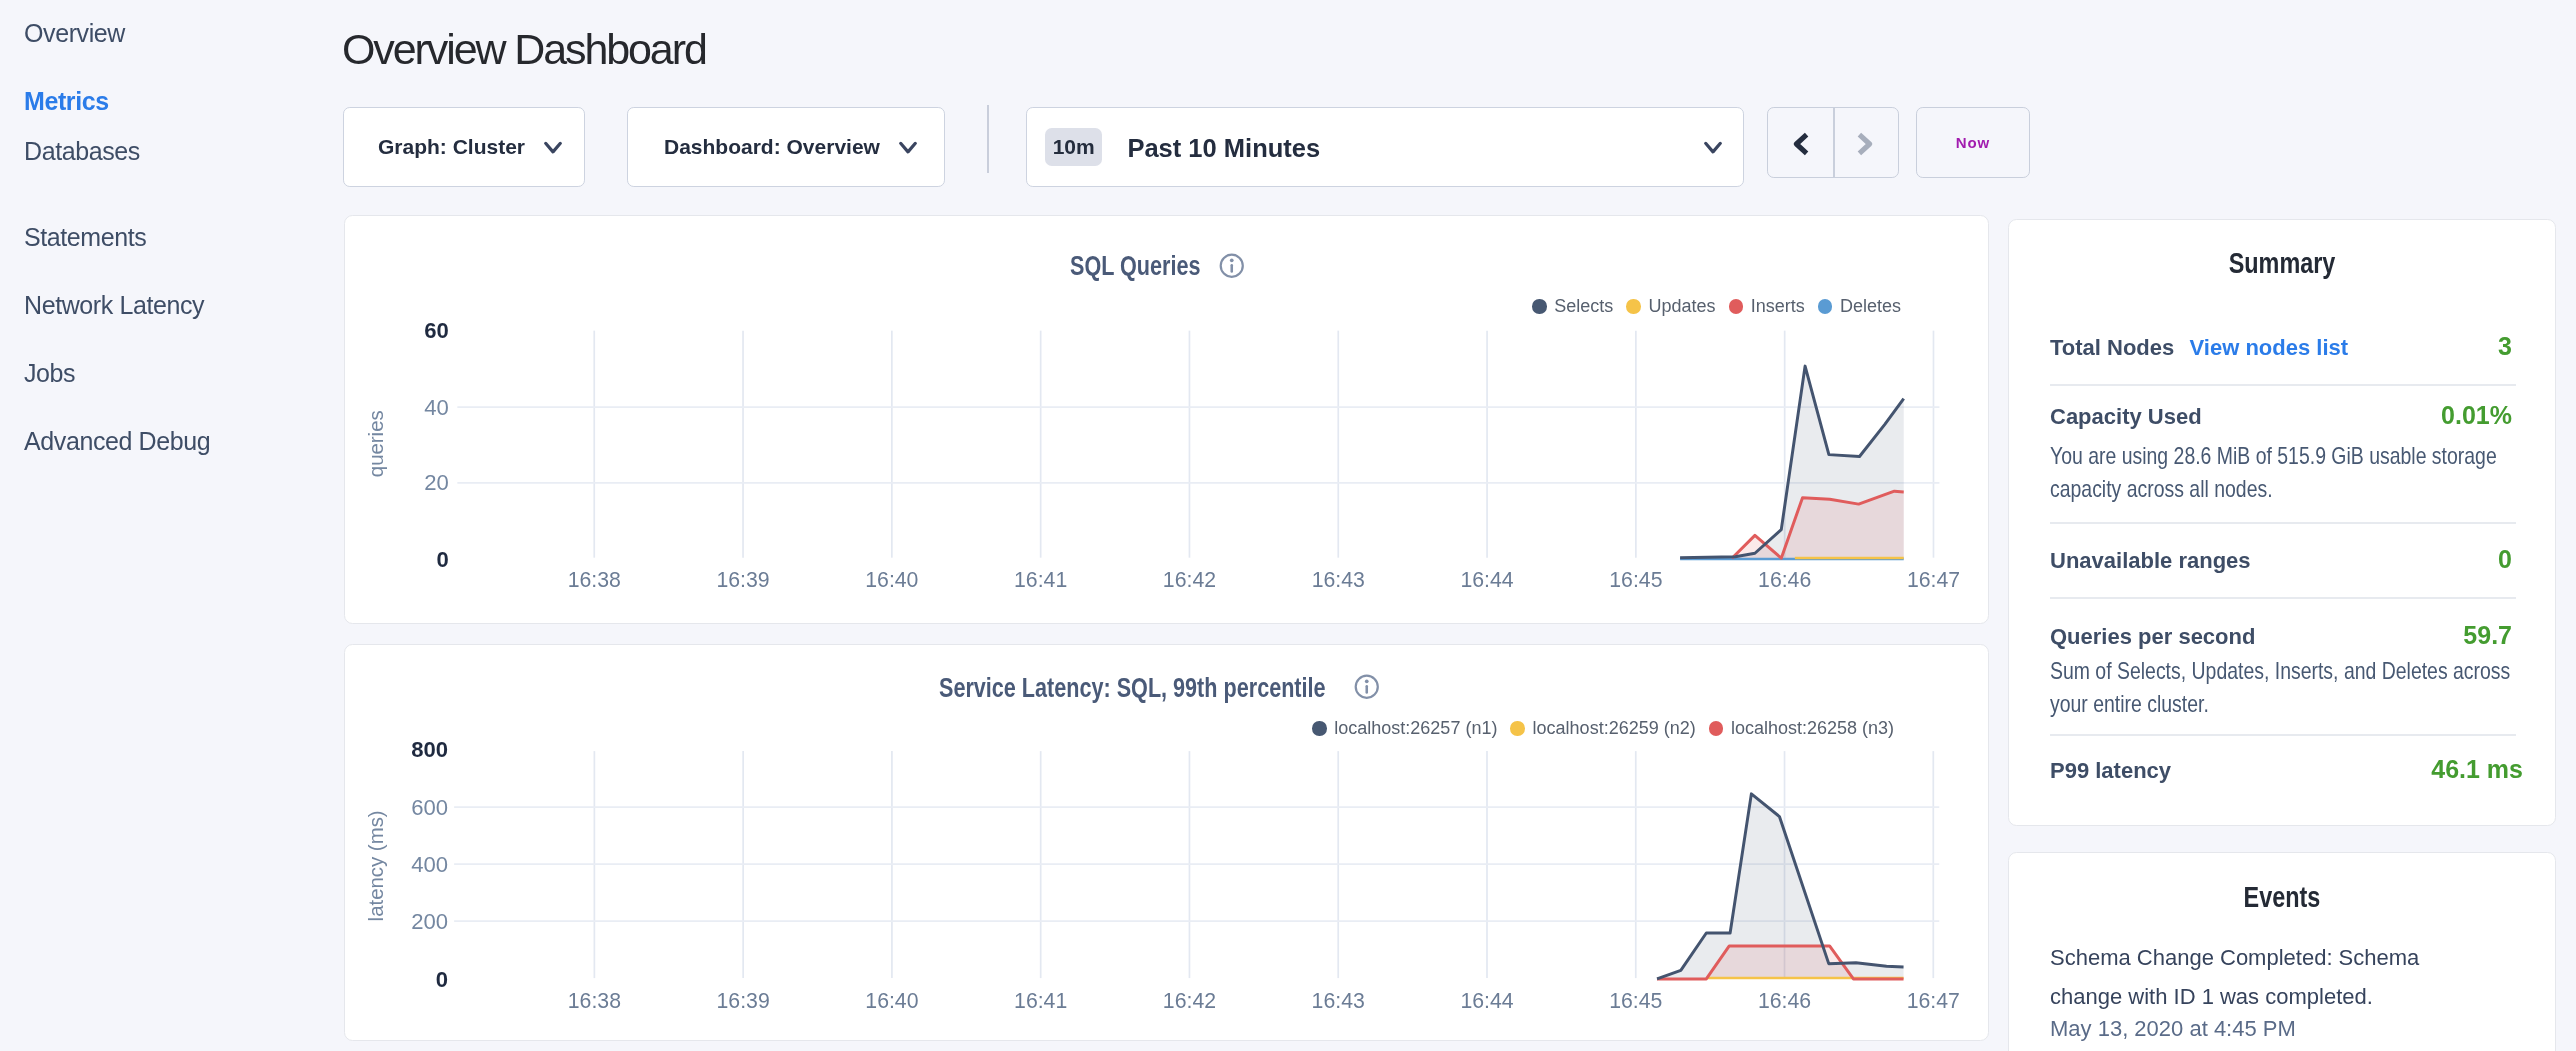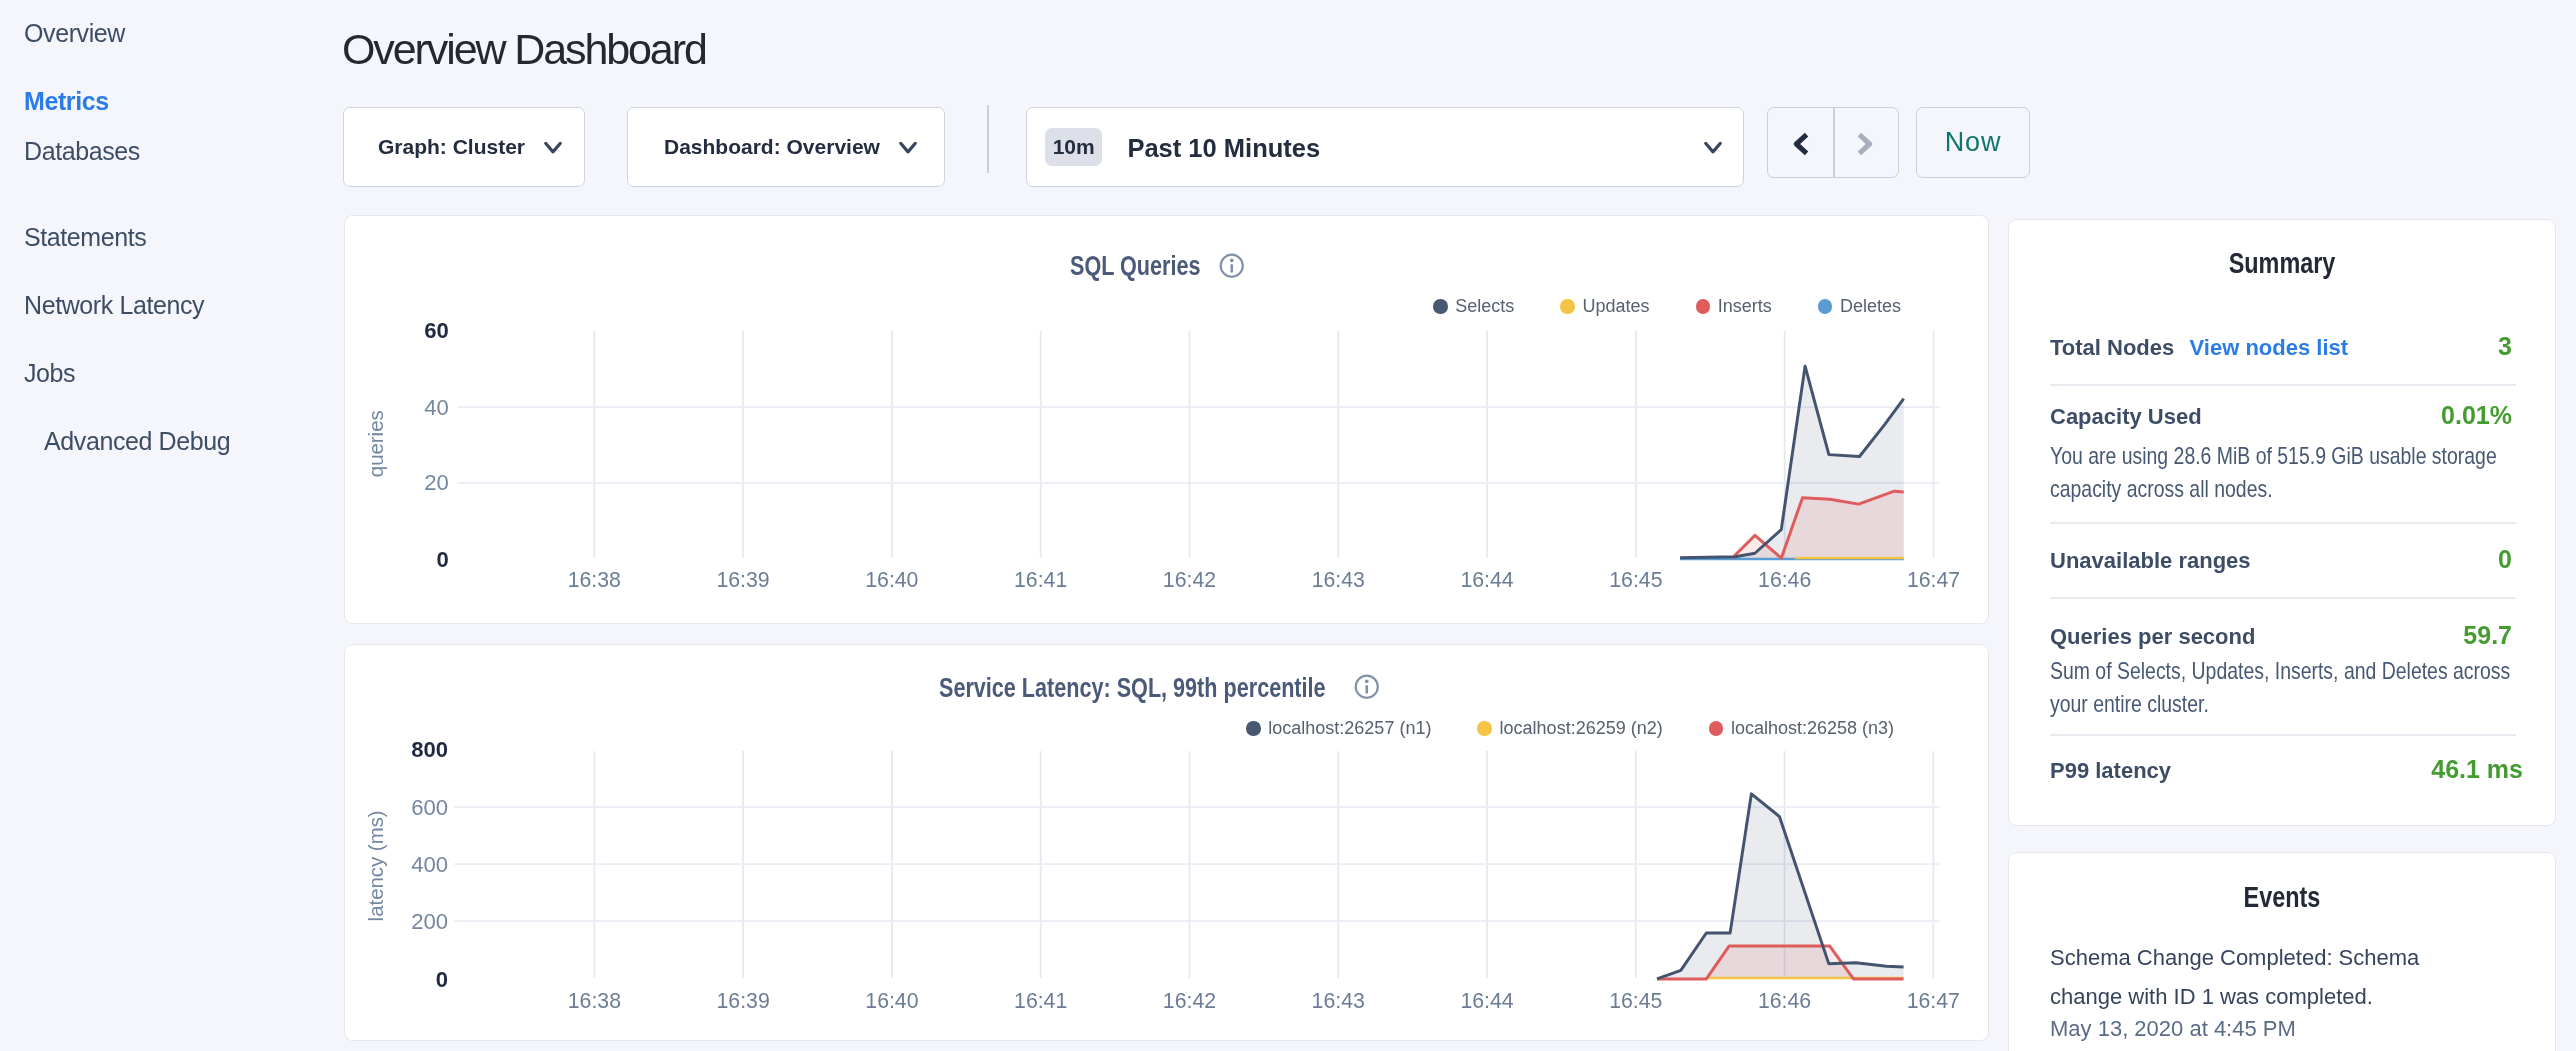--- a/index.html
+++ b/index.html
@@ -11,40 +11,40 @@
 .nav div { position:absolute; left:0; font-size:25px; color:#3e4d66; white-space:nowrap; letter-spacing:-0.4px; }
 .nav .active { color:#2b7ce9; font-weight:bold; }
 
 .h1 { position:absolute; left:342px; top:25px; font-size:43px; color:#26282d; font-weight:400; letter-spacing:-2.1px; }
 .dropdown { position:absolute; top:107px; height:80px; background:#fff; border:1.7px solid #cdd3e0; border-radius:6.8px; display:flex; align-items:center; }
 .dropdown .lbl { font-size:21px; font-weight:bold; color:#242d3f; }
 .chev { width:22px; height:22px; }
 .btn { position:absolute; top:107px; height:71px; background:transparent; border:1.7px solid #c9cfdc; display:flex; align-items:center; justify-content:center; }
 .badge { background:#dde0e9; border-radius:6.8px; font-size:21px; font-weight:bold; color:#242d3d; padding:6.8px 7.7px; }
 
-.legend { position:absolute; display:flex; align-items:center; column-gap:46px; font-size:18px; color:#57606e; white-space:nowrap; }
+.legend { position:absolute; display:flex; align-items:center; column-gap:13px; font-size:18px; color:#57606e; white-space:nowrap; }
 .legend .it { display:flex; align-items:center; }
 .legend .dot { width:14.5px; height:14.5px; border-radius:50%; margin-right:7.7px; flex:none; }
 
 .srow-title { font-size:22px; font-weight:bold; color:#3e4d66; letter-spacing:0px; white-space:nowrap; }
 .sval { font-size:25px; font-weight:bold; color:#449c30; letter-spacing:0px; }
 .sdesc { font-size:24px; color:#475872; line-height:33px; transform:scaleX(0.81); transform-origin:left top; white-space:nowrap; }
 .sdiv { position:absolute; left:41px; right:39px; height:1.7px; background:#e7eaef; }
 </style>
 </head>
 <body>
 
 <div class="nav">
   <div style="top:18.7px;">Overview</div>
   <div style="top:87px;" class="active">Metrics</div>
   <div style="top:137px;text-align:center;">Databases</div>
   <div style="top:223px;">Statements</div>
   <div style="top:291px;">Network Latency</div>
   <div style="top:359px;">Jobs</div>
-  <div style="top:427px;margin-left:20px;">Advanced Debug</div>
+  <div style="top:427px;">Advanced Debug</div>
 </div>
 
 <div class="h1">Overview Dashboard</div>
 
 <div class="dropdown" style="left:343px; width:242px; padding-left:34px;">
   <span class="lbl">Graph:&nbsp;Cluster</span>
   <svg class="chev" style="margin-left:17px;" width="15.3" height="15.3" viewBox="0 0 18 18">
       <path d="M3 6 L9 13 L15 6" fill="none" stroke="#3a4560" stroke-width="2.6" stroke-linecap="round" stroke-linejoin="round"></path>
     </svg>
 </div>
@@ -67,21 +67,21 @@
 <div class="btn" style="left:1767px; width:132px; border-radius:6.8px;">
   <div style="position:absolute; left:50%; top:0; bottom:0; width:1.7px; background:#c9cfdc;"></div>
   <svg style="position:absolute; left:25px; top:24px;" width="17" height="24" viewBox="0 0 20 28">
       <path d="M16 3 L4 14 L16 25" fill="none" stroke="#242d3f" stroke-width="6" stroke-linejoin="round"></path>
     </svg>
   <svg style="position:absolute; right:25px; top:24px;" width="17" height="24" viewBox="0 0 20 28">
       <path d="M4 3 L16 14 L4 25" fill="none" stroke="#a7aebc" stroke-width="6" stroke-linejoin="round"></path>
     </svg>
 </div>
 <div class="btn" style="left:1916px; width:114px; border-radius:6.8px;">
-  <span style="font-size:27px; font-weight:normal; color:#0f766e; letter-spacing:0.9px;">Now</span>
+  <span style="font-size:15px; font-weight:bold; color:#a21caf; letter-spacing:0.9px;">Now</span>
 </div>
 
 <div class="card" style="left:344px; top:215px; width:1645px; height:409px;"></div>
 <div class="abs" style="left:1070px; top:251px; font-size:27px; font-weight:bold; color:#4a5a78; transform:scaleX(0.8); transform-origin:left center; white-space:nowrap;">SQL Queries</div>
 <svg class="abs" style="left:1219px; top:253px;" width="25.5" height="25.5" viewBox="0 0 30 30">
     <circle cx="15" cy="15" r="13" fill="none" stroke="#8290a8" stroke-width="2.6"></circle>
     <circle cx="15" cy="8.6" r="2.2" fill="#8290a8"></circle>
     <rect x="13.5" y="12.8" width="3" height="10.5" rx="1.5" fill="#8290a8"></rect>
   </svg>
 <div class="legend" style="top:296px; left:auto; right:675px;">

